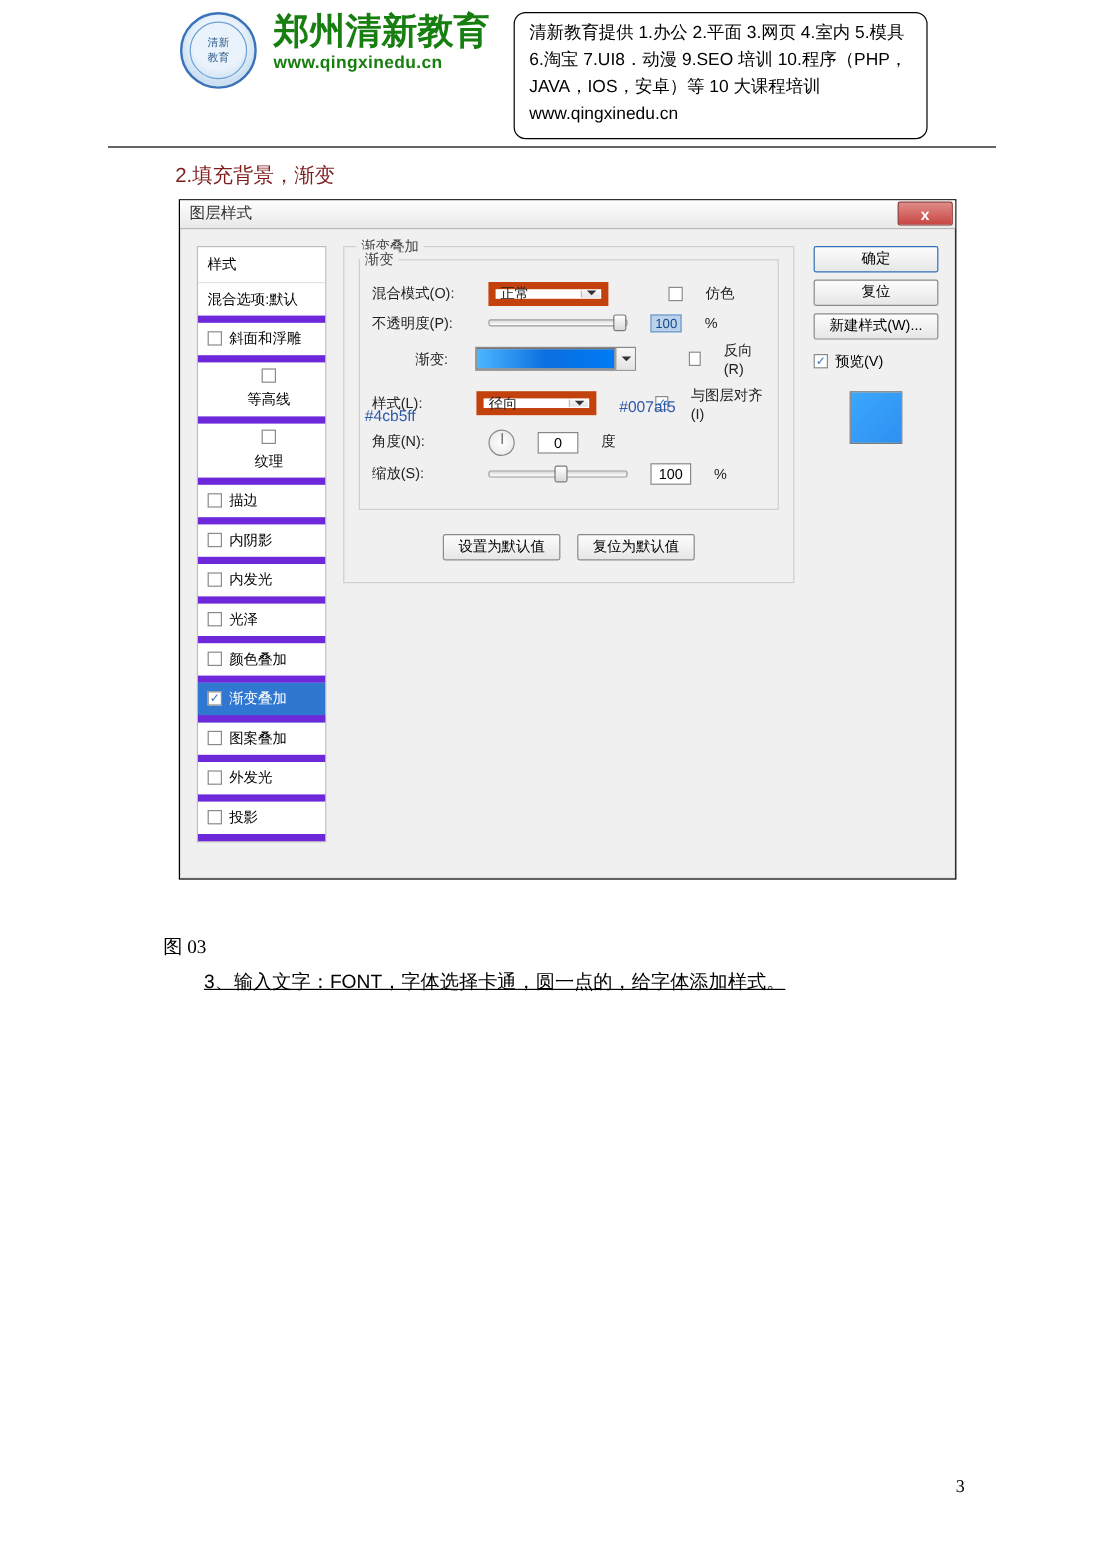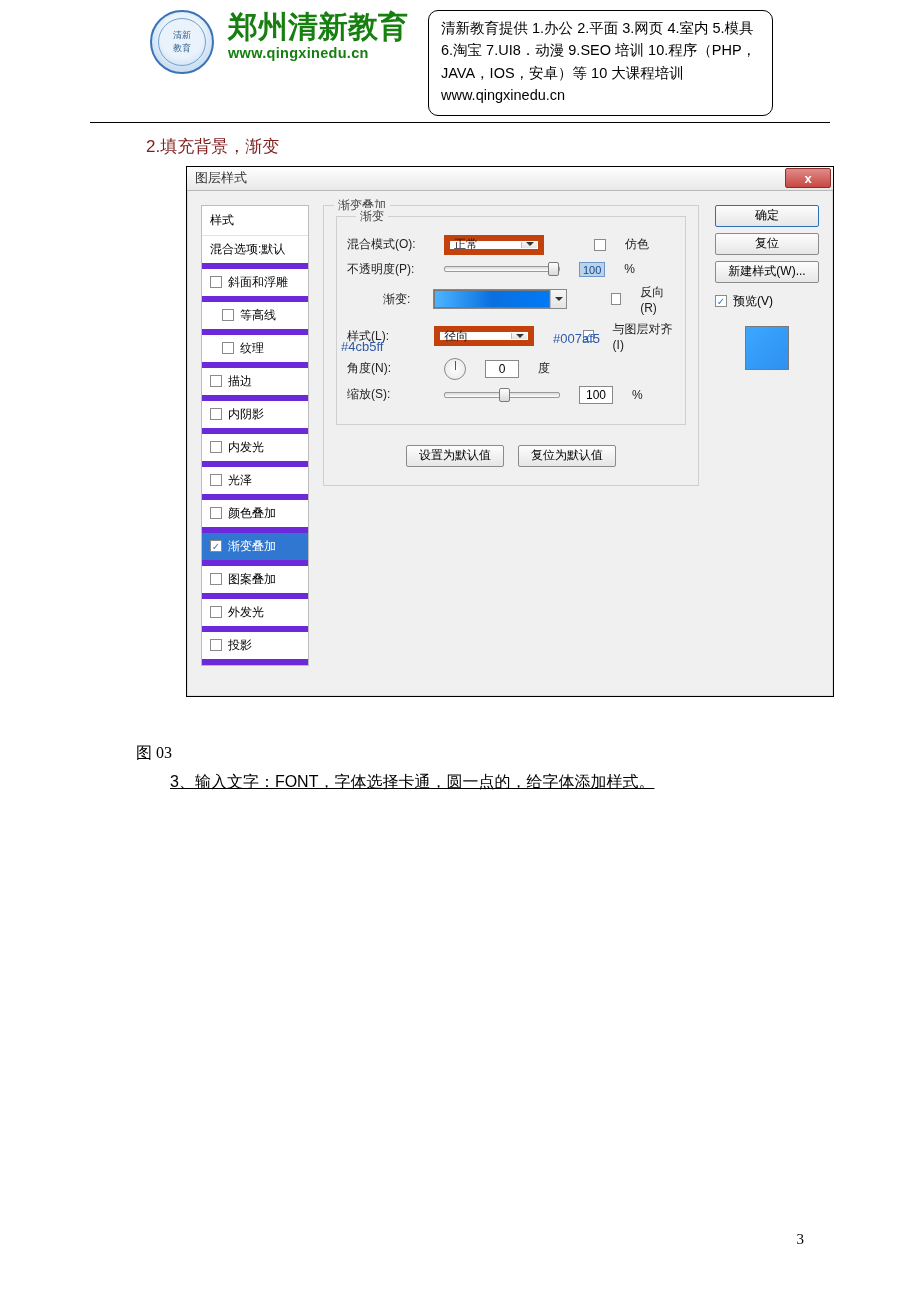--- a/index.html
+++ b/index.html
@@ -45,21 +45,21 @@
     width: 345px;
   }
   .hr { border-top: 1px solid #000; margin: 6px 0 12px 0; }
   .section-h {
     color: #7f1d1d; font-size: 17px; margin: 0 0 8px 56px;
     font-family: "Microsoft YaHei", sans-serif;
   }
 
   
   .dialog {
-    margin-left: 96px;
+    margin-left: 59px;
     width: 648px;
     border: 1px solid #000;
     background: #f0f0f0;
     font-family: "Microsoft YaHei", "SimSun", Tahoma, sans-serif;
     font-size: 12px;
     box-shadow: 0 0 0 1px #ddd inset;
   }
   .titlebar {
     height: 24px;
     display: flex; align-items: center; justify-content: space-between;
@@ -86,40 +86,40 @@
     border: 1px solid #bdbdbd; background: #fff;
     font-size: 12px;
   }
   .styles-col .hdr {
     padding: 6px 8px; border-bottom: 1px solid #e3e3e3;
   }
   .styles-col .row {
     padding: 5px 8px; border-bottom: 6px solid #6d28d9;
     display: flex; align-items: center; gap: 6px; cursor: default;
   }
-  .styles-col .row.indent { padding-left: 20px; }
+  .styles-col .row.indent { padding-left: 20px; flex-direction: column; }
   .styles-col .row.sel { background: #2f77d1; color: #fff; }
   .cb {
     width: 12px; height: 12px; border: 1px solid #8a8a8a; background: #fff;
     display: inline-flex; align-items: center; justify-content: center;
     font-size: 10px; color: #3a76c8;
   }
   .center-col {
     flex: 1; padding: 0 12px 0 14px; position: relative;
   }
   .fieldset {
     border: 1px solid #cfcfcf; padding: 10px 12px 18px 12px; position: relative;
     background: #f0f0f0;
   }
   .fieldset > .legend {
     position: absolute; top: -9px; left: 10px; background: #f0f0f0;
     padding: 0 4px; font-size: 12px; color: #444;
   }
   .inner-fs { border: 1px solid #cfcfcf; padding: 12px 10px 14px 10px; position: relative; }
-  .inner-fs > .legend { position: absolute; top: -9px; left: 19px; background: #f0f0f0; padding: 0 4px; font-size: 12px; color: #444; }
+  .inner-fs > .legend { position: absolute; top: -9px; left: 0; background: #f0f0f0; padding: 0 4px; font-size: 12px; color: #444; }
   .frow { display: flex; align-items: center; gap: 19px; margin: 6px 0; font-size: 12px; color: #222; }
   .lbl { width: 78px; text-align: left; }
   .combo {
     height: 20px; border: 6px solid #c2410c; background: #fff;
     display: flex; align-items: center; padding: 0 4px; font-size: 12px;
     position: relative; min-width: 96px;
     cursor: pointer;
   }
   .caretbtn {
     position: absolute; right: 1px; top: 1px; bottom: 1px; width: 16px;

